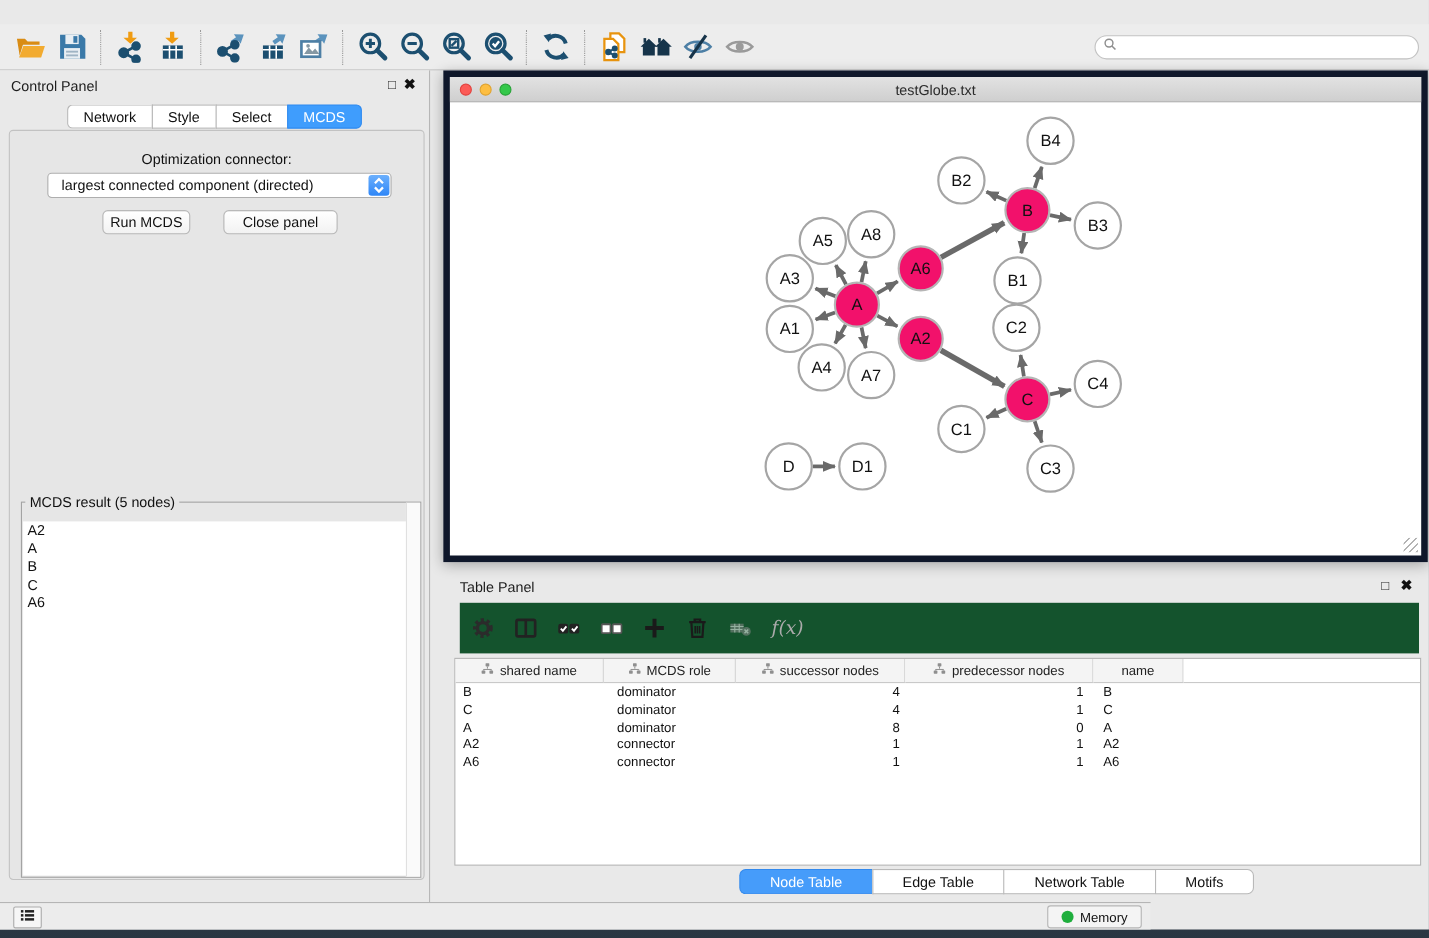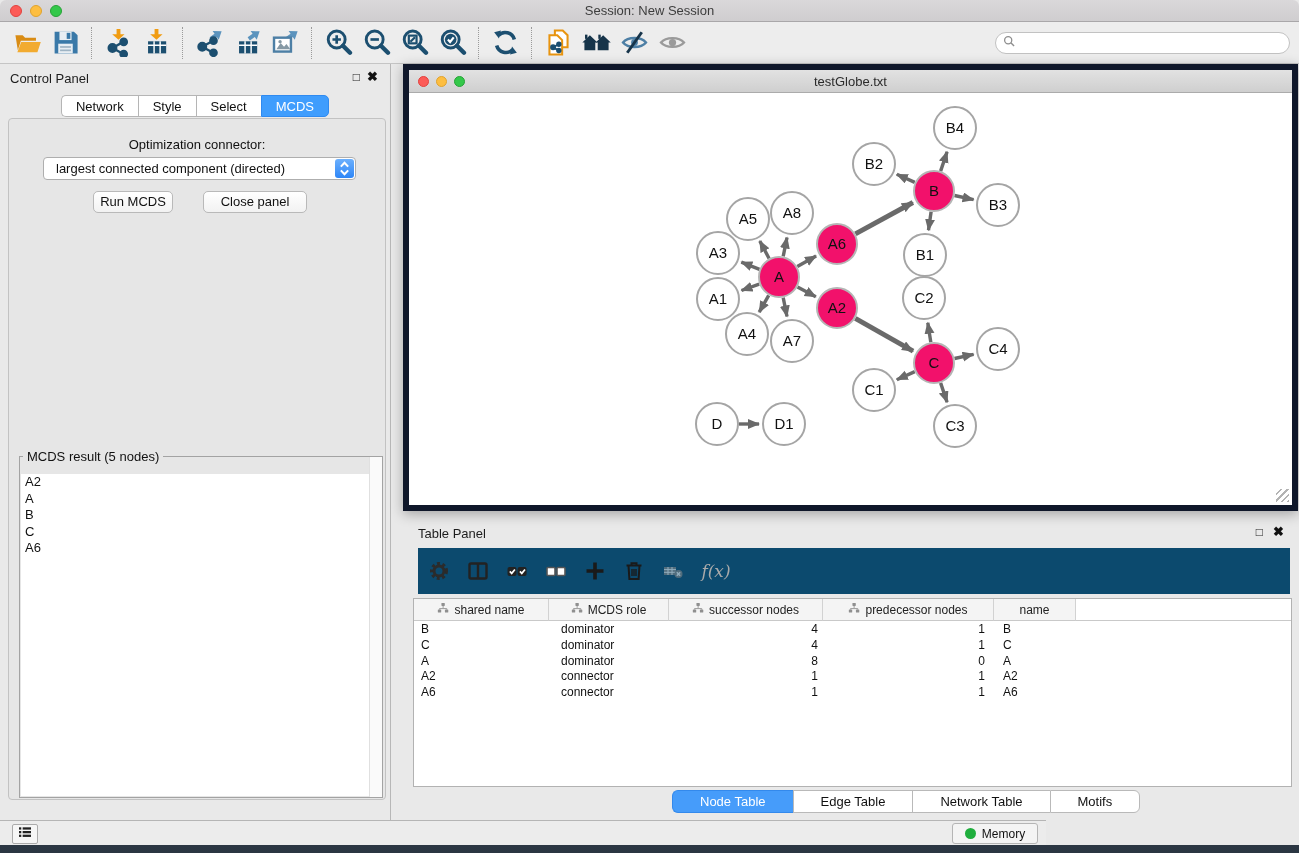--- a/index.html
+++ b/index.html
@@ -83,21 +83,21 @@
   .node { fill:#fff; stroke:#a5a5a5; stroke-width:2px; }
   .node.mcds { fill:#f2116b; stroke:#b5b5b5; }
   .nlabel { font-size:15px; fill:#111; text-anchor:middle; font-family:"Liberation Sans",sans-serif; }
   .grip { position:absolute; right:2px; bottom:2px; width:13px; height:13px;
     background:repeating-linear-gradient(135deg, transparent 0 3px, #b3b3b3 3px 4.6px); }
 
   
   .table-panel { position:absolute; left:403px; top:517px; width:896px; height:303px; }
   .tp-title { position:absolute; left:15px; top:9px; font-size:13px; color:#1d1d1d; }
   .tp-toolbar { position:absolute; left:15px; top:31px; right:9px; height:46px;
-    background:#0c4a6e; display:flex; align-items:center; padding-left:8px; gap:13px; }
+    background:#14532d; display:flex; align-items:center; padding-left:8px; gap:13px; }
   .tpbtn { width:26px; height:26px; display:flex; align-items:center; justify-content:center; }
   .tpbtn svg { width:24px; height:24px; }
   .tp-table { position:absolute; left:10px; top:81px; right:7px; bottom:33px;
     background:#fff; border:1px solid #b2b2b2; overflow:hidden; }
   .thead, .trow { display:grid; grid-template-columns:135px 120px 154px 171px 82px 1fr; }
   .thead { height:22px; }
   .th { background:#f4f4f4; border-right:1px solid #d2d2d2; border-bottom:1px solid #c9c9c9;
     display:flex; align-items:center; justify-content:center; gap:5px;
     font-size:12px; color:#222; }
   .th.empty { background:#fff; border-right:none; }
@@ -124,28 +124,20 @@
     background:#f4f4f4; border:1px solid #b5b5b5; border-radius:3px;
     display:flex; align-items:center; justify-content:center; gap:6px;
     font-size:12px; color:#111; }
   .memory-dot { width:11px; height:11px; border-radius:50%; background:#1fae3d; }
 </style>
 </head>
 <body>
 
 <div class="app">
 
-  <div class="titlebar">
-    <div class="lights">
-      <div class="light red"></div>
-      <div class="light yellow"></div>
-      <div class="light green"></div>
-    </div>
-    <div class="title">Session: New Session</div>
-  </div>
 
   <div class="toolbar">
     <div style="display:flex;align-items:center;">
         <div class="tbtn">
           <svg viewBox="0 0 24 24">
             <path fill="#d98c14" d="M2 6 h6 l2 2 h9 v2.5 H6.5 L4 18.5 Z"></path>
             <path fill="#f2ab30" d="M6.8 11.5 H23 l-2.8 8.5 H3.6 Z"></path>
           </svg>
         </div>
         <div class="tbtn">

